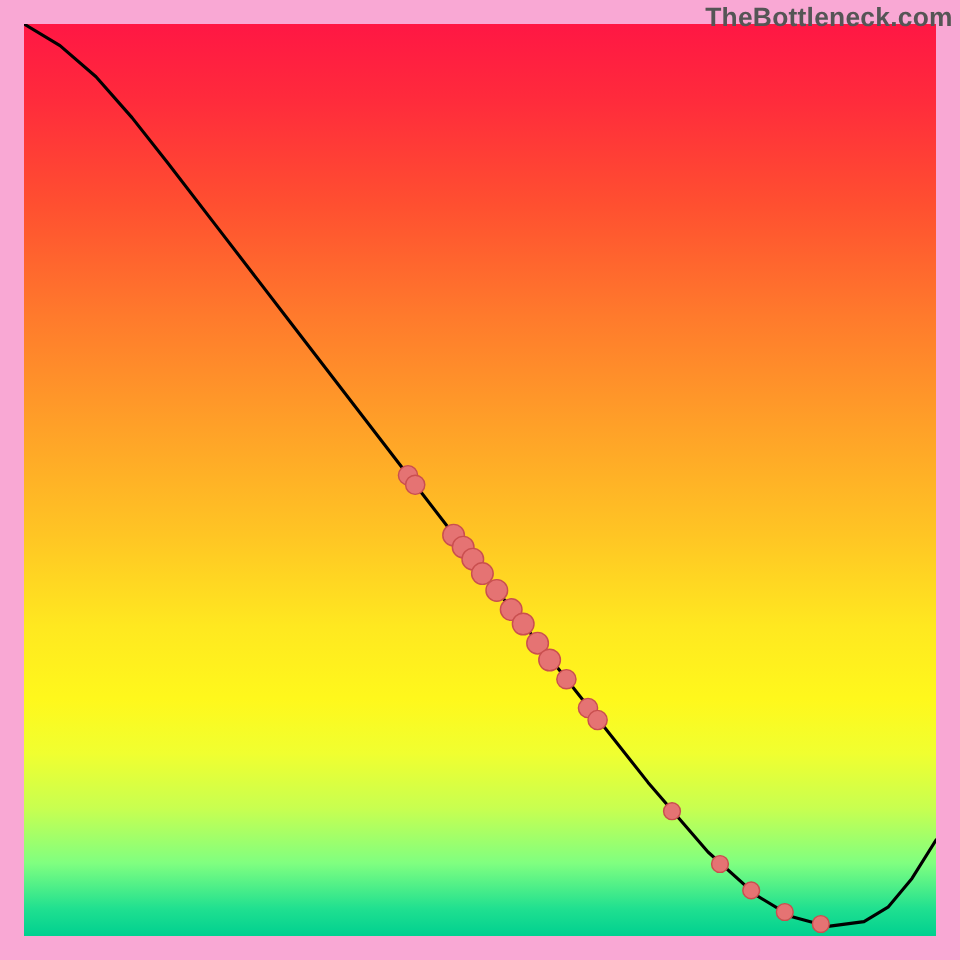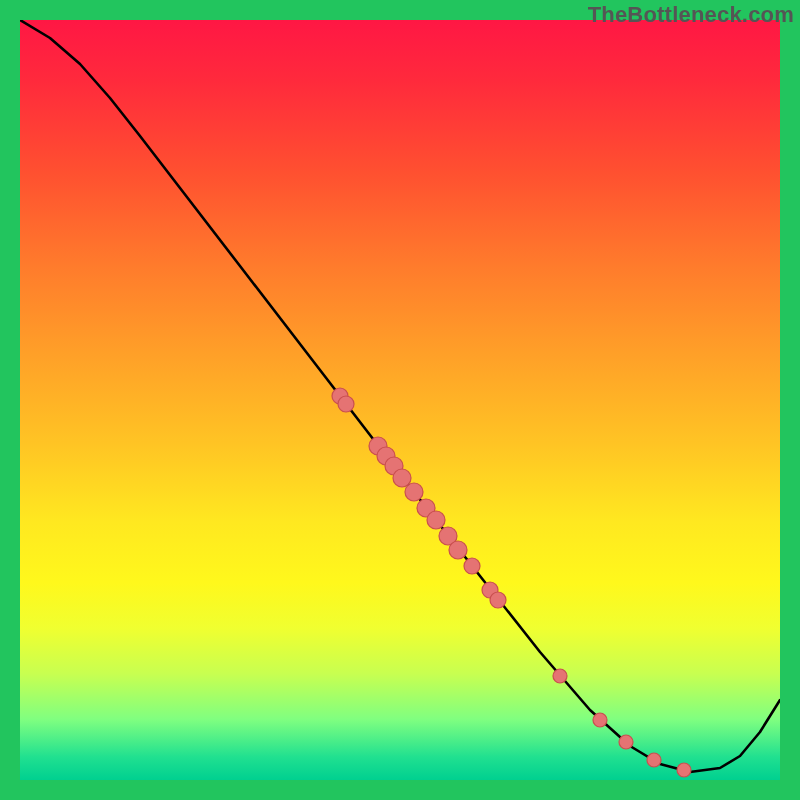--- a/index.html
+++ b/index.html
@@ -1,21 +1,21 @@
 <!DOCTYPE html>
 <html><head>
 <meta charset="utf-8">
 <style>
   * { margin: 0; padding: 0; box-sizing: border-box; }
   html, body { width: 800px; height: 800px; overflow: hidden; background: #000; }
   .frame {
     position: absolute;
     left: 0; top: 0;
     width: 800px; height: 800px;
-    background: #22c55e;
+    background: #f9a8d4;
   }
   .plot {
     position: absolute;
     left: 20px; top: 20px;
     width: 760px; height: 760px;
     background: linear-gradient(to bottom,
       #ff1744 0%,
       #ff2a3c 8%,
       #ff5030 20%,
       #ff7a2c 32%,

